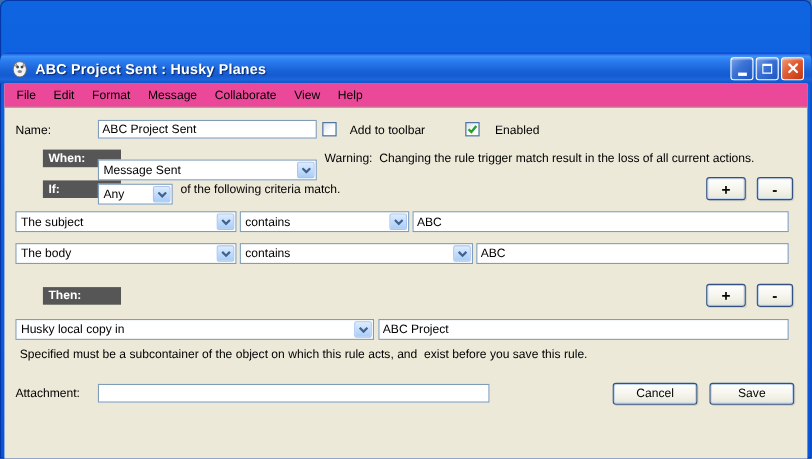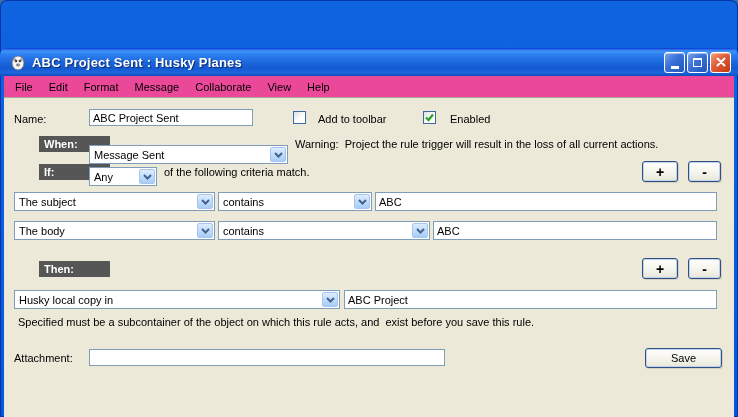--- a/index.html
+++ b/index.html
@@ -113,42 +113,42 @@
       <span class="menu-item">Format</span>
       <span class="menu-item">Message</span>
       <span class="menu-item">Collaborate</span>
       <span class="menu-item">View</span>
       <span class="menu-item">Help</span>
     </div>
 
     <div class="client">
 
       <span class="abs lbl" style="left:10px; top:15px;">Name:</span>
-      <input class="abs xp-input" style="left: 85px; top: 11px; width: 164px;" value="ABC Project Sent">
+      <input class="abs xp-input" style="left: 85px; top: 11px; width: 199px;" value="ABC Project Sent">
       <span class="abs xp-check" style="left:289px; top:13px;">
         
       </span>
       <span class="abs lbl" style="left:314px; top:15px;">Add to toolbar</span>
       <span class="abs xp-check checked" style="left:419px; top:13px;">
         <svg class="check" width="11" height="11" viewBox="0 0 11 11">
             <path d="M2 5.5 L4.5 8 L9 2.5" stroke="#23a323" stroke-width="2.2" fill="none"></path>
           </svg>
       </span>
       <span class="abs lbl" style="left:446px; top:15px;">Enabled</span>
 
       <div class="abs section-label" style="left:7px; top:38px;">When:</div>
       <div class="abs xp-select" style="left:85px; top:47px; width:199px;">
         <span class="sel-text">Message Sent</span>
         <span class="sel-arrow">
             <svg width="9" height="6" viewBox="0 0 9 6">
               <path d="M1 1 L4.5 4.5 L8 1" stroke="#44618e" stroke-width="2" fill="none"></path>
             </svg>
           </span>
       </div>
-      <span class="abs lbl prespace" style="left:291px; top:40px;">Warning:  Project the rule trigger will result in the loss of all current actions.</span>
+      <span class="abs lbl prespace" style="left:291px; top:40px;">Warning:  Changing the rule trigger match result in the loss of all current actions.</span>
 
       <div class="abs section-label" style="left:7px; top:66px;">If:</div>
       <div class="abs xp-select" style="left:85px; top:69px; width:68px;">
         <span class="sel-text">Any</span>
         <span class="sel-arrow">
             <svg width="9" height="6" viewBox="0 0 9 6">
               <path d="M1 1 L4.5 4.5 L8 1" stroke="#44618e" stroke-width="2" fill="none"></path>
             </svg>
           </span>
       </div>
@@ -203,20 +203,21 @@
               <path d="M1 1 L4.5 4.5 L8 1" stroke="#44618e" stroke-width="2" fill="none"></path>
             </svg>
           </span>
       </div>
       <input class="abs xp-input" style="left: 340px; top: 192px; width: 373px; height: 19px;" value="ABC Project">
 
       <span class="abs lbl prespace" style="left:14px; top:218px; width:700px;">Specified must be a subcontainer of the object on which this rule acts, and  exist before you save this rule.</span>
 
       <span class="abs lbl" style="left:10px; top:254px;">Attachment:</span>
       <input class="abs xp-input" style="left: 85px; top: 251px; width: 356px;" value="">
+      <button class="abs xp-btn" style="left:553px; top:250px; width:77px; height:20px;">Cancel</button>
       <button class="abs xp-btn" style="left:641px; top:250px; width:77px; height:20px;">Save</button>
     </div>
 
     <div class="statusbar">
       <div class="zoom-combo">
         <span class="zoom-value">100%</span>
         <span class="sel-arrow">
             <svg width="9" height="6" viewBox="0 0 9 6">
               <path d="M1 1 L4.5 4.5 L8 1" stroke="#44618e" stroke-width="2" fill="none"></path>
             </svg>

